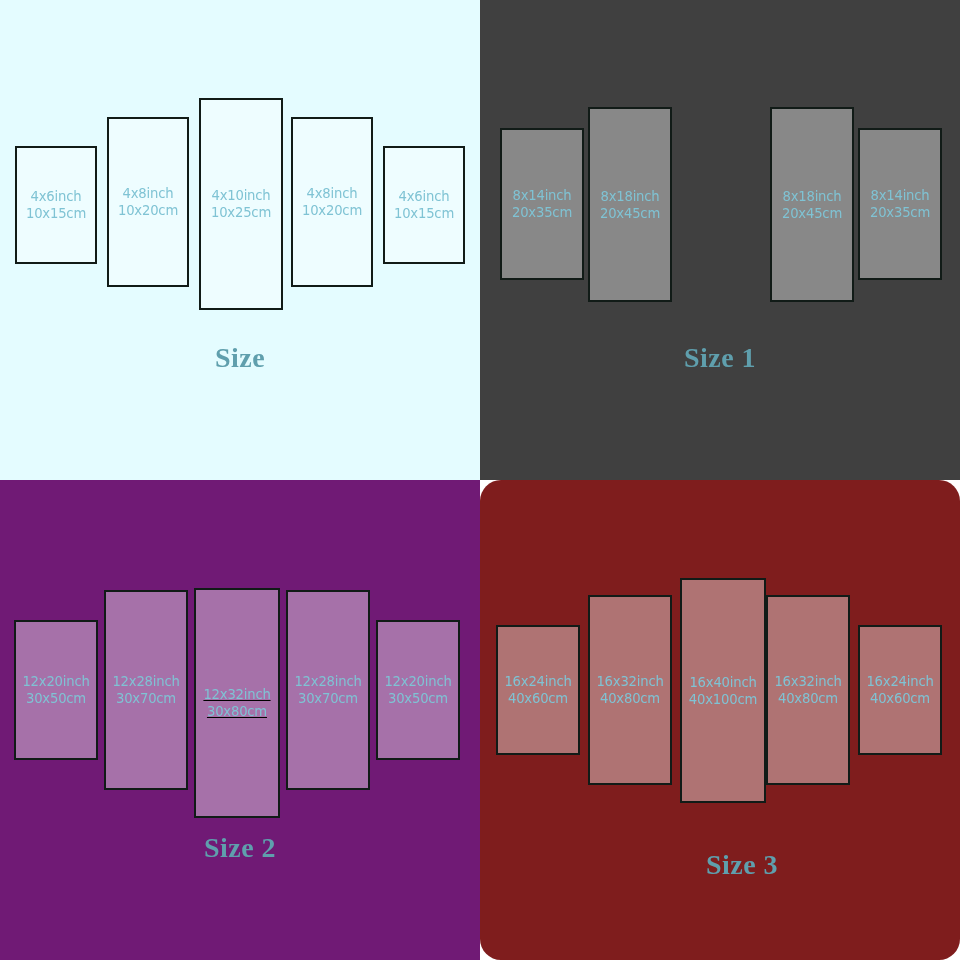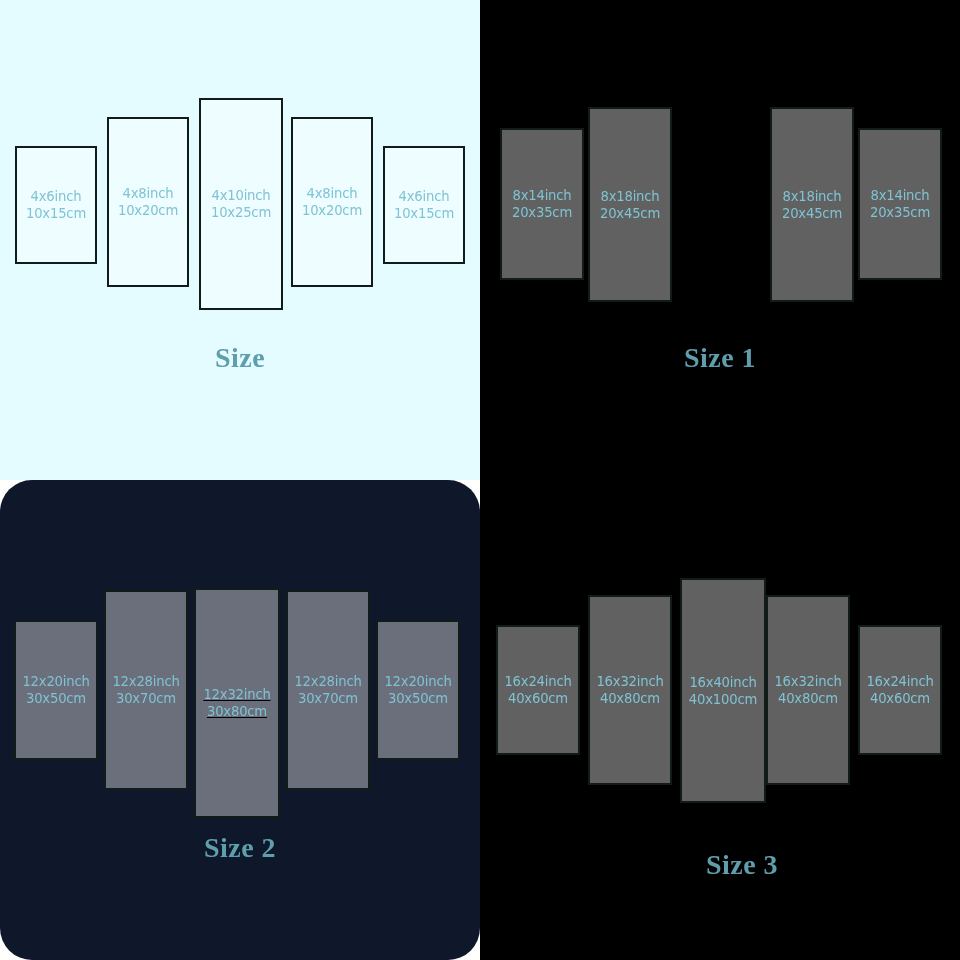--- a/index.html
+++ b/index.html
@@ -52,23 +52,23 @@
     width:480px;
     text-align:center;
     font-family:"Liberation Serif", serif;
     font-weight:700;
     color:#5f9fad;
     font-size:28px;
     letter-spacing:0.5px;
   }
   
   .q0{background:#e4fcff;}
-  .q1{background:#000000;}
-  .q2{background:#0f172a;border-radius:32px;}
-  .q3{background:#000000;}
+  .q1{background:#404040;}
+  .q2{background:#701a75;}
+  .q3{background:#7f1d1d;border-radius:21px;}
 </style>
 </head>
 <body>
 
 <div class="grid">
 
   <div class="quad q0">
     <div class="stage">
       <div class="panel" style="left:15px;top:146px;width:82px;height:118px;">
         <span class="panel-label"><span>4x6inch</span><span class="ln2">10x15cm</span></span>

